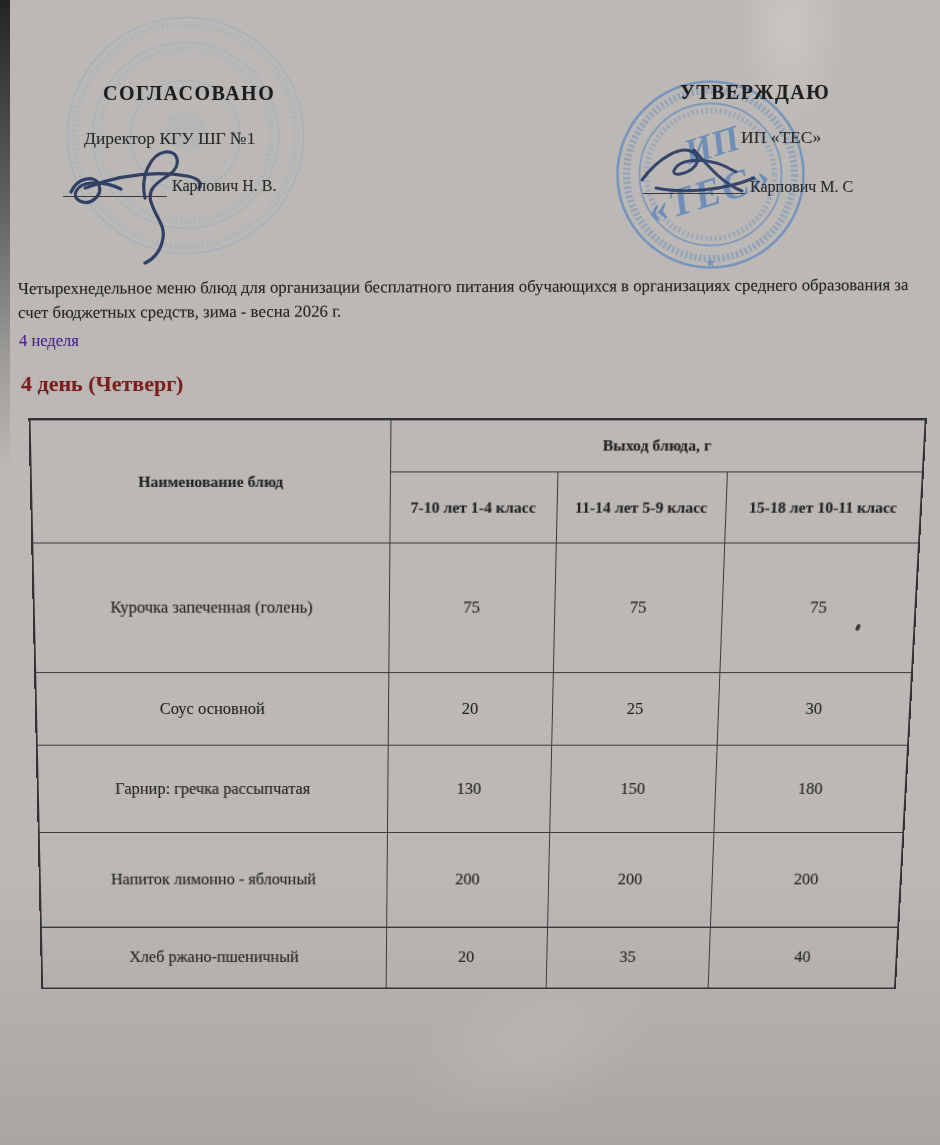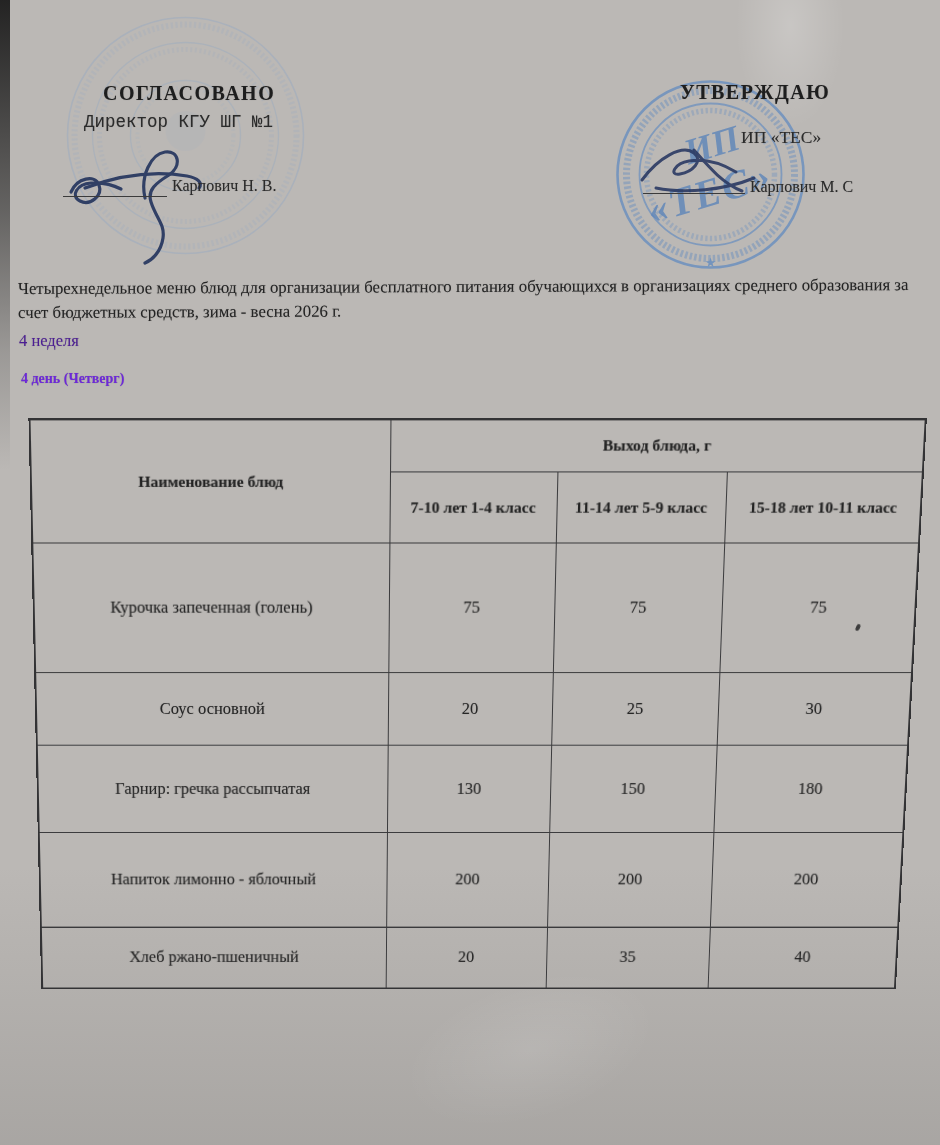--- a/index.html
+++ b/index.html
@@ -44,21 +44,21 @@
   .approve-sub{ position:absolute;font-size:17.5px;color:#2b2b2b; }
   .sig-line{ position:absolute;height:0;border-bottom:1.6px solid #3b3b3b; }
   .sig-name{ position:absolute;font-size:16px;color:#2b2b2b; }
   .sig{ position:absolute; pointer-events:none; }
   .intro{
     position:absolute;left:18px;top:258px;width:902px;
     font-size:16.8px;line-height:24px;color:#242424;
     transform:rotate(-.25deg);
   }
   .week{ position:absolute;left:19px;top:331px;font-size:16.5px;color:#4c1d95; }
-  .day{ position:absolute;left:21px;top:371px;font-size:14px;font-weight:bold;color:#6d28d9; }
+  .day{ position:absolute;left:21px;top:371px;font-size:22px;font-weight:bold;color:#7f1d1d; }
   .tablewrap{
     position:absolute;left:35px;top:424px;width:874px;height:572px;
     transform:perspective(1200px) rotateX(-6deg) skewX(-0.9deg);
   }
   table.menu{
     width:100%;height:100%;border-collapse:collapse;table-layout:fixed;
     color:#232323;
   }
   table.menu th, table.menu td{
     border:1.5px solid #3a3a3c;
@@ -112,21 +112,21 @@
       <circle cx="97.5" cy="97.5" r="64" stroke-width="5.5" stroke-dasharray="2.3 2.4" opacity=".38"></circle>
     </g>
     <text x="97.5" y="190" text-anchor="middle" font-size="13" fill="#5f8ac0" opacity=".9">★</text>
     <g transform="rotate(-17 97 100)" fill="#4d7cba" font-style="italic" font-weight="bold" font-family="Liberation Serif, serif">
       <text x="80" y="82" font-size="36" opacity=".8">ИП</text>
       <text x="28" y="128" font-size="40" letter-spacing="2" opacity=".8">«ТЕС»</text>
     </g>
   </svg>
 
   <div class="approve-title soft" style="left:103px;top:82px;">СОГЛАСОВАНО</div>
-  <div class="approve-sub soft" style="left:84px;top:112px;font-family:Liberation Mono, monospace;">Директор КГУ ШГ №1</div>
+  <div class="approve-sub soft" style="left:84px;top:128px;">Директор КГУ ШГ №1</div>
   <svg class="sig" style="left:55px;top:140px;" width="250" height="125" viewBox="0 0 250 125">
     <g fill="none" stroke="#26365f" stroke-width="3.2" stroke-linecap="round" opacity=".92">
       <path d="M16,52 C22,38 40,34 44,45 C48,56 35,66 25,61 C15,56 22,44 36,43 C48,42 58,45 66,49"></path>
       <path d="M30,48 C62,36 96,30 132,36 C143,38 148,43 144,48"></path>
       <path d="M90,58 C85,36 96,14 110,12 C124,10 127,26 114,35 C101,43 92,50 96,62 C101,78 110,84 108,98 C106,112 97,120 90,123"></path>
     </g>
   </svg>
   <div class="sig-line" style="left:63px;top:196px;width:104px;"></div>
   <div class="sig-name soft" style="left:172px;top:177px;">Карпович Н. В.</div>
 

